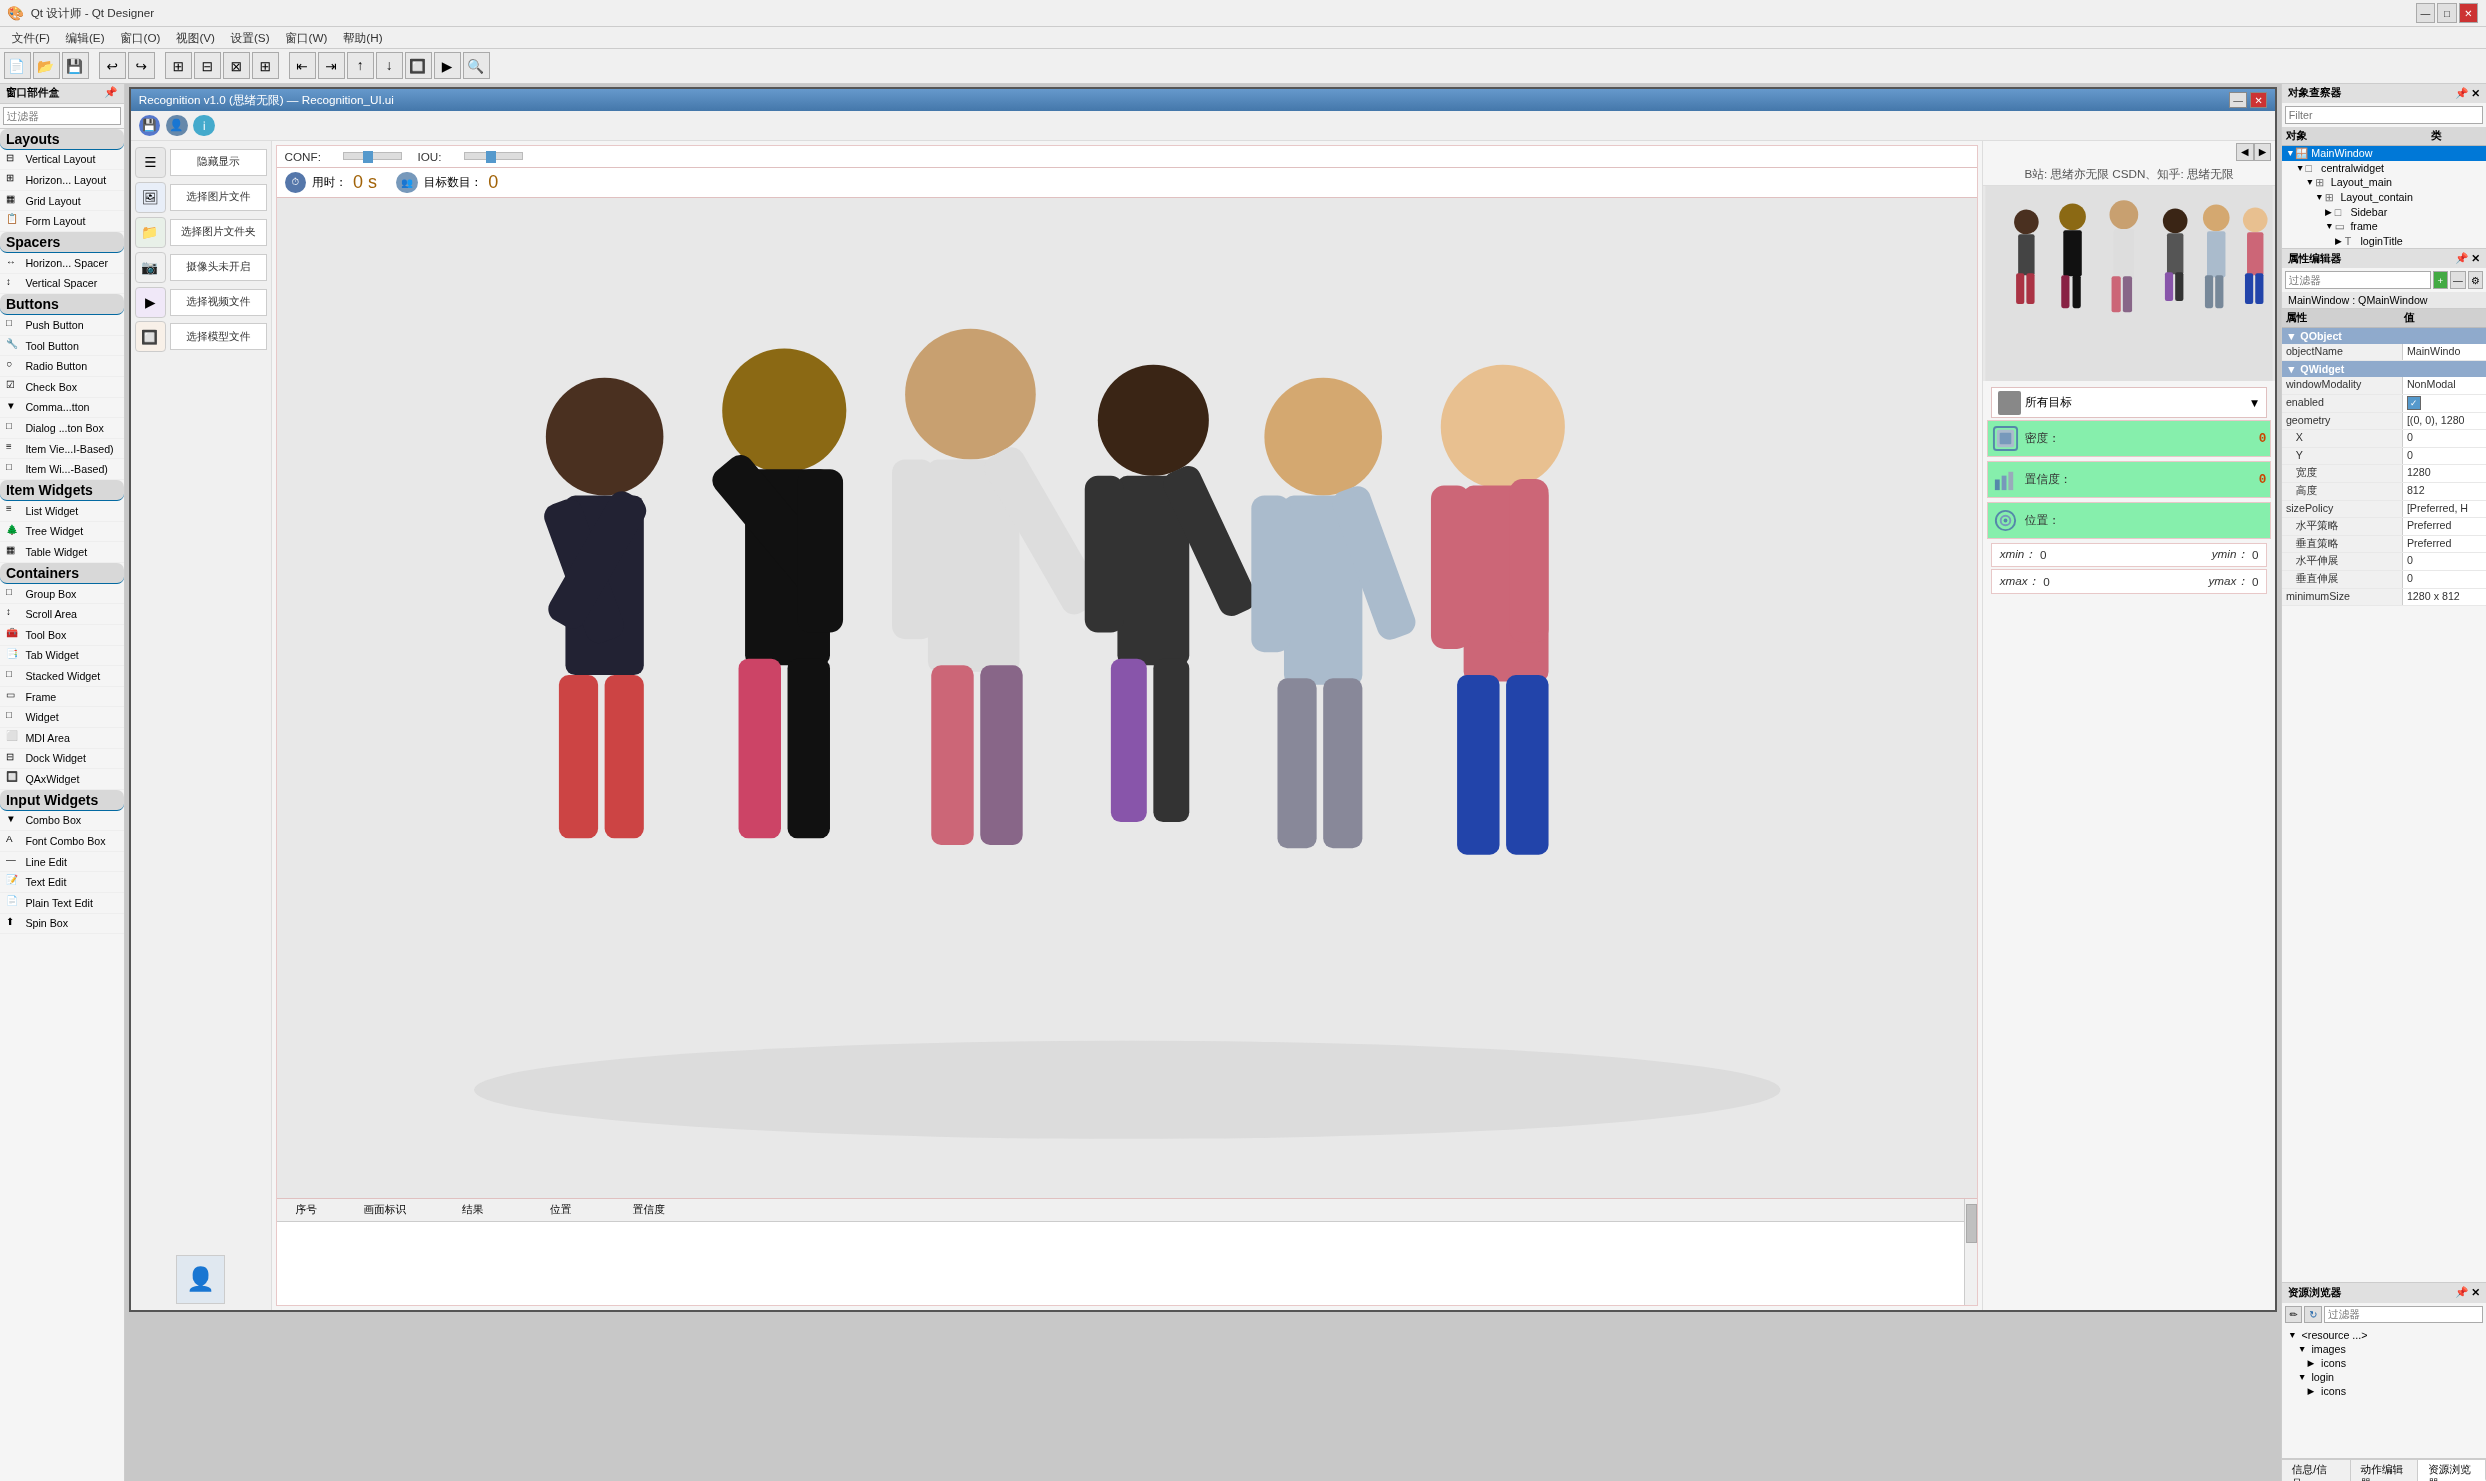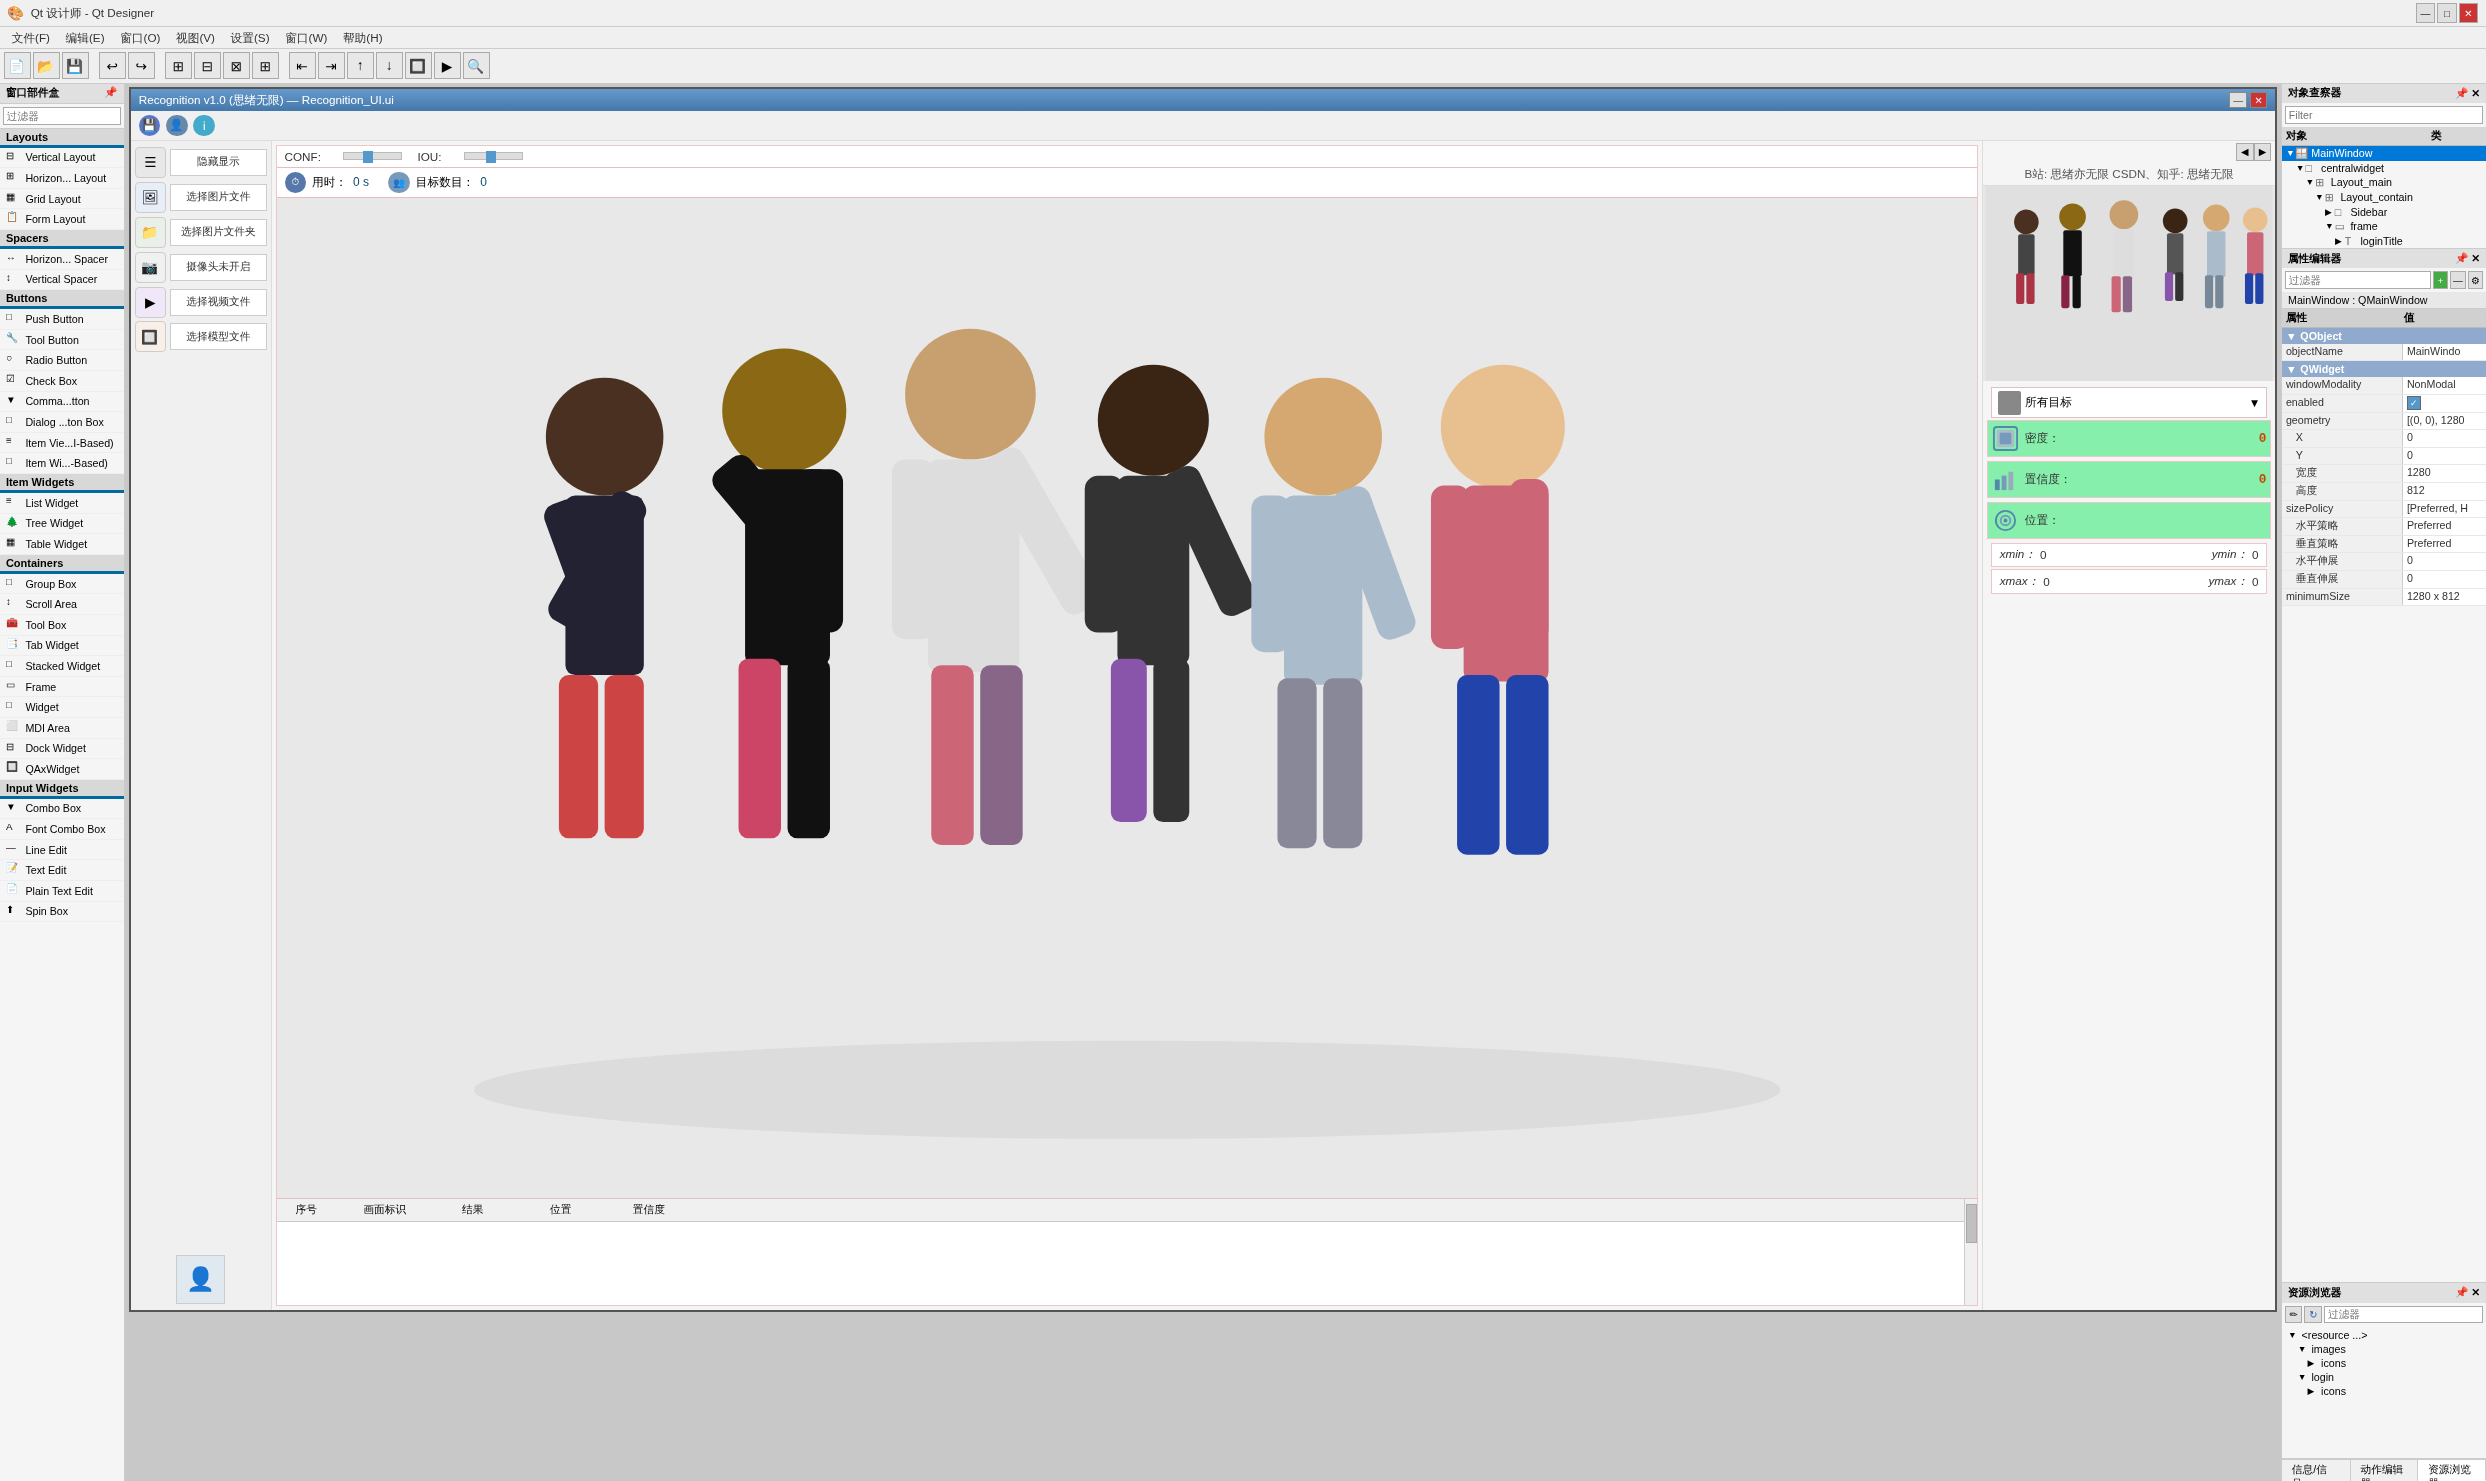--- a/index.html
+++ b/index.html
@@ -83,24 +83,25 @@
       height: 17.6px;
       border: 1px solid #aaa;
       font-size: 10.7px;
       padding: 1px 2.9px;
       background: white;
     }
     .widget-list { overflow-y: auto; flex: 1; }
     .widget-category {
       background: #d8d8d8;
       padding: 2px 5.9px;
-      font-size: 11px;
+      font-size: 14px;
       font-weight: bold;
-      border-bottom: 3px solid #0369a1;
+      border-bottom: 1px solid #0369a1;
       cursor: pointer;
+      border-radius: 7px;
     }
     .widget-item {
       display: flex;
       align-items: center;
       padding: 2px 5.9px;
       gap: 3.9px;
       font-size: 10.7px;
       cursor: pointer;
       border-bottom: 1px solid #eee;
     }
@@ -378,21 +379,21 @@
     .time-row {
       display: flex;
       align-items: center;
       padding: 3.9px 7.8px;
       gap: 19.5px;
       background: white;
       border-bottom: 1px solid #e0c0c0;
     }
     .time-item { display: flex; align-items: center; gap: 5.9px; font-size: 11.7px; }
     .time-icon { width: 21.5px; height: 21.5px; border-radius: 50%; background: #5577aa; display: flex; align-items: center; justify-content: center; color: white; font-size: 9.8px; }
-    .time-val { color: #0c4a6e; font-size: 12px; }
+    .time-val { color: #a16207; font-size: 18px; }
 
     
     .image-area {
       flex: 1;
       background: #e8e8e8;
       display: flex;
       align-items: center;
       justify-content: center;
       overflow: hidden;
       position: relative;

